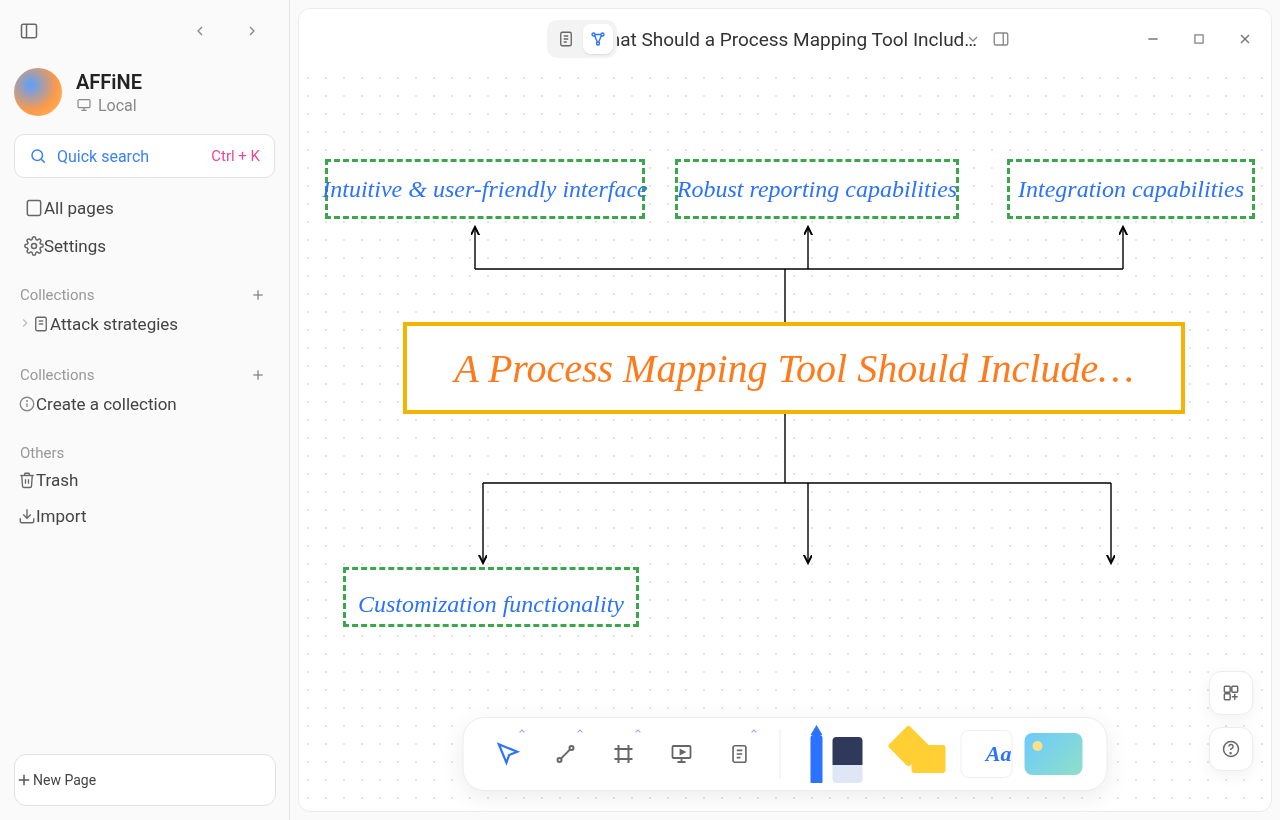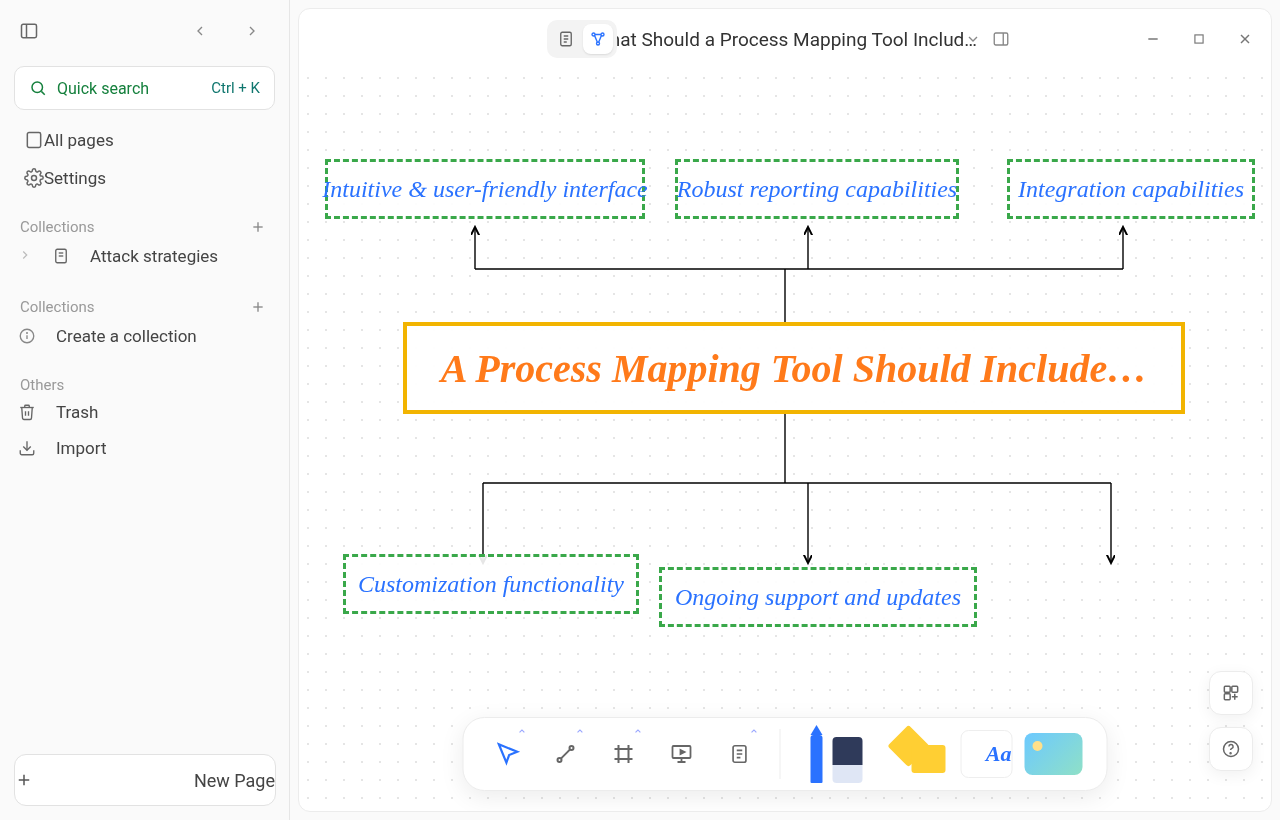--- a/index.html
+++ b/index.html
@@ -35,45 +35,45 @@
   .ws-label { font-weight: 600; font-size: 20px; color:#222;}
   .ws-sub   { font-size: 16px; color:#888; display:flex; align-items:center; gap:6px; margin-top:2px;}
 
   .quick-search {
     margin-top: 18px;
     height: 44px; border: 1px solid #e2e2e2; border-radius: 10px;
     background: #fff; display:flex; align-items:center;
     padding: 0 14px; color:#666; font-size:16px; cursor:pointer;
     justify-content: space-between;
   }
-  .qs-left { display:flex; align-items:center; gap:10px; color:#15803d;}
-  .qs-kbd  { color:#0f766e; font-size:15px;}
+  .qs-left { display:flex; align-items:center; gap:10px; color:#3b82f6;}
+  .qs-kbd  { color:#ec4899; font-size:15px;}
 
   .nav-list { margin-top: 14px; display:flex; flex-direction:column; gap:6px;}
   .nav-item {
     display:flex; align-items:center; gap:0;
     padding: 6px 10px; border-radius:8px; color:#444;
     font-size:17px; cursor:pointer;
   }
   .nav-item svg { color:#666; }
 
   .section-hdr {
     margin-top: 22px; display:flex; align-items:center; justify-content:space-between;
     color:#999; font-size:15px; padding: 0 6px;
   }
   .add-btn { width:22px;height:22px;display:flex;align-items:center;justify-content:center;border-radius:6px;cursor:pointer;color:#888;}
 
-  .fav-item { display:flex; align-items:center; gap:20px; padding:8px 4px; font-size:17px; color:#444; cursor:pointer;}
+  .fav-item { display:flex; align-items:center; gap:0; padding:8px 4px; font-size:17px; color:#444; cursor:pointer;}
   .fav-chevron { color:#bbb; }
 
   .new-page-btn {
     position:absolute; left:14px; bottom:14px; width:262px; height:52px;
     border:1px solid #e2e2e2; border-radius:12px; background:#fff;
-    display:flex; align-items:center; justify-content:space-between; gap:0;
-    font-size:18px; color:#444; cursor:pointer;
+    display:flex; align-items:center; justify-content:flex-start; gap:0;
+    font-size:14px; color:#444; cursor:pointer;
   }
 
   .more-dots {
     position:absolute; right:-38px; bottom:36px;
     width:28px;height:28px; display:flex;align-items:center;justify-content:center; color:#999; cursor:pointer;
   }
 
   
   .main {
     position:absolute; left:298px; top:8px;
@@ -122,21 +122,21 @@
     color:#2a72ff; font-size:24px;
     display:flex; align-items:center; justify-content:center;
     padding: 6px 18px;
     white-space:nowrap;
   }
 
   .center-node {
     position:absolute;
     border: 4px solid #f2b400;
     background: rgba(255,255,255,.95);
-    color:#ff7a1a; font-size:40px; font-weight:700;
+    color:#ff7a1a; font-size:40px; font-weight:400;
     display:flex; align-items:center; justify-content:center;
     padding: 14px 30px;
   }
 
   
   .edges { position:absolute; inset:0; pointer-events:none; }
 
   
   .toolbar {
     position:absolute; left:50%; transform:translateX(-50%);
@@ -206,20 +206,34 @@
           </svg>
       </div>
       <div class="nav-btn">
         <svg width="16" height="16" viewBox="0 0 24 24" fill="none" stroke="currentColor" stroke-width="2">
             <polyline points="9 18 15 12 9 6"></polyline>
           </svg>
       </div>
     </div>
   </div>
 
+  <div class="workspace">
+    <div class="ws-avatar"></div>
+    <div>
+      <div class="ws-label">AFFiNE</div>
+      <div class="ws-sub">
+        <svg width="16" height="16" viewBox="0 0 24 24" fill="none" stroke="currentColor" stroke-width="1.8">
+            <rect x="3" y="4" width="18" height="12" rx="2"></rect>
+            <line x1="8" y1="20" x2="16" y2="20"></line>
+            <line x1="12" y1="16" x2="12" y2="20"></line>
+          </svg>
+        <span>Local</span>
+      </div>
+    </div>
+  </div>
 
   <div class="quick-search">
     <div class="qs-left">
       <svg width="18" height="18" viewBox="0 0 24 24" fill="none" stroke="currentColor" stroke-width="2">
           <circle cx="11" cy="11" r="7"></circle>
           <line x1="21" y1="21" x2="16.5" y2="16.5"></line>
         </svg>
       <span>Quick search</span>
     </div>
     <span class="qs-kbd">Ctrl + K</span>
@@ -409,25 +423,22 @@
       <span>Integration capabilities</span>
     </div>
     <div class="node hand" style="left:368px; top:90px;  width:284px; height:60px;">
       <span>Robust reporting capabilities</span>
     </div>
 
     <div class="center-node hand" style="left:96px; top:253px; width:782px; height:92px;">
       <span>A Process Mapping Tool Should Include…</span>
     </div>
 
-    <div class="node hand" style="left:36px;  top:485px; width:296px; height:60px;">
+    <div class="node hand" style="left:36px;  top:498px; width:296px; height:60px;align-items:flex-end;">
       <span>Customization functionality</span>
-    </div>
-    <div class="node hand" style="left:352px; top:498px; width:318px; height:60px;">
-      <span>Ongoing support and updates</span>
     </div>
 
     <div class="float-btn float1">
       <svg width="20" height="20" viewBox="0 0 24 24" fill="none" stroke="currentColor" stroke-width="1.8">
           <rect x="4" y="4" width="7" height="7" rx="1"></rect>
           <rect x="13" y="4" width="7" height="7" rx="1"></rect>
           <rect x="4" y="13" width="7" height="7" rx="1"></rect>
           <line x1="16.5" y1="13" x2="16.5" y2="20"></line>
           <line x1="13" y1="16.5" x2="20" y2="16.5"></line>
         </svg>

